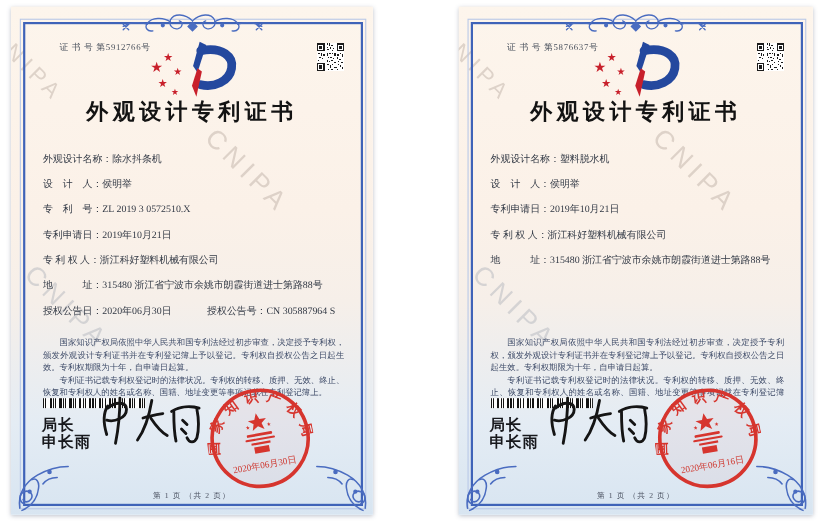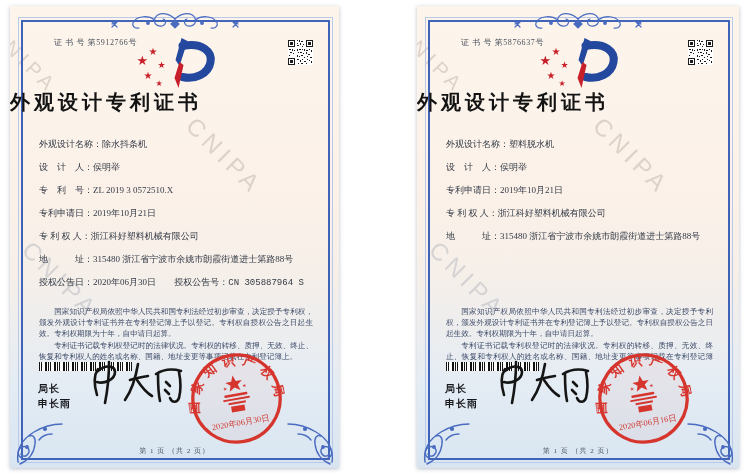--- a/index.html
+++ b/index.html
@@ -12,32 +12,32 @@
   .paper.right{left:417px;width:322px;}
   .frame-thin{position:absolute;top:11px;left:8px;right:6px;bottom:5px;border:1px solid #b9c9e8;}
   .frame-main{position:absolute;top:14px;left:11px;right:9px;bottom:8px;border:2px solid #3f63b8;}
   .lace{position:absolute;top:4px;left:50%;transform:translateX(-50%);width:134px;height:24px;}
   .fl{position:absolute;width:54px;height:54px;}
   .fl.bl{left:1px;bottom:0;}
   .fl.br{right:0;bottom:0;transform:scaleX(-1);}
   .cert-no{position:absolute;top:31px;left:44px;font-size:8px;color:#49505c;letter-spacing:.6px;}
   .logo{position:absolute;top:28px;left:50%;transform:translateX(-46%);width:88px;height:58px;}
   .qr{position:absolute;top:33px;right:26px;width:25px;height:26px;}
-  .title{position:absolute;top:86px;left:0;right:0;text-align:left;
+  .title{position:absolute;top:86px;left:0;right:0;text-align:center;
          font-weight:bold;font-size:20px;line-height:1;letter-spacing:4px;color:#131313;}
   .fields{position:absolute;top:134px;left:29px;right:22px;font-size:9px;line-height:9px;color:#333a46;}
   .fields .row{margin-bottom:14px;white-space:nowrap;}
-  .fields .row.dual span:last-child{margin-left:16px;font-family:Liberation Mono, monospace;}
+  .fields .row.dual span:last-child{margin-left:30px;}
   .paras{position:absolute;top:300px;left:29px;right:26px;font-size:7.6px;line-height:11.2px;
          color:#3e4b68;text-align:justify;}
   .paras p{margin:0;text-indent:2em;}
   .barcode{position:absolute;left:29px;top:356px;width:93px;height:9px;background-color:#fdfdfd;
          background-image:repeating-linear-gradient(90deg,#121212 0 1px,#fdfdfd 1px 2px,#121212 2px 3px,#fdfdfd 3px 6px,#121212 6px 8px,#fdfdfd 8px 9px);}
-  .director{position:absolute;left:28px;top:375px;font-family:Liberation Serif, serif;
-         font-weight:bold;font-size:10px;line-height:15px;color:#17181c;letter-spacing:1px;}
+  .director{position:absolute;left:28px;top:375px;font-family:Liberation Mono, monospace;
+         font-weight:bold;font-size:14px;line-height:15px;color:#17181c;letter-spacing:1px;}
   .sig{position:absolute;left:74px;top:351px;width:106px;height:52px;}
   .seal{position:absolute;left:178px;top:344px;width:97px;height:97px;transform:rotate(-10deg);}
   .pfooter{position:absolute;left:0;right:0;bottom:12px;text-align:center;font-size:7px;
          color:#4a5160;letter-spacing:1px;margin-top:42px;}
   .wm{position:absolute;font-family:"Liberation Sans",sans-serif;font-size:24px;letter-spacing:5px;
          color:rgba(191,177,167,.5);transform:rotate(45deg);transform-origin:left top;}
   .wm.w1{left:190px;top:106px;}
   .wm.w2{left:26px;top:230px;color:rgba(168,172,180,.42);}
   .wm.w3{left:-8px;top:16px;font-size:20px;}
 </style>

